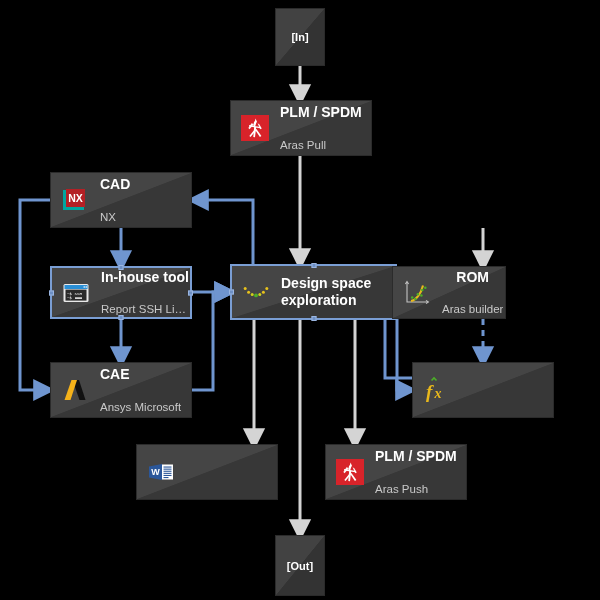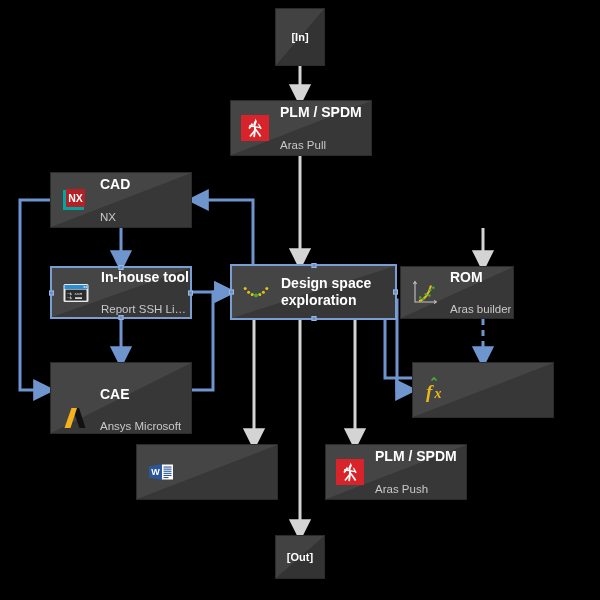--- a/index.html
+++ b/index.html
@@ -222,21 +222,21 @@
     <span class="node-text">
       <span class="node-title">In-house tool</span>
       <span class="node-sub">Report SSH Li…</span>
     </span>
     <i class="handle h-t"></i>
     <i class="handle h-b"></i>
     <i class="handle h-l"></i>
     <i class="handle h-r"></i>
   </div>
 
-  <div class="node" id="node-cae" style="left: 50px; top: 362px; width: 142px; height: 72px; align-items: flex-end;">
+  <div class="node" id="node-cae" style="left: 50px; top: 362px; width: 142px; height: 56px;">
     <span class="node-icon">
       <svg viewBox="0 0 30 30" width="30" height="30">
         <path d="M12.5 5 L19 5 L25.5 25 L19.5 25 Z" fill="#111111"></path>
         <path d="M11.5 5 L17 5 L10.5 25 L4.5 25 Z" fill="#f5b21a"></path>
       </svg>
     </span>
     <span class="node-text">
       <span class="node-title">CAE</span>
       <span class="node-sub">Ansys Microsoft</span>
     </span>
@@ -259,21 +259,21 @@
       <span class="node-title">Design space</span>
       <span class="node-title">exploration</span>
     </span>
     <i class="handle h-t"></i>
     <i class="handle h-b"></i>
     <i class="handle h-l"></i>
     <i class="handle h-r"></i>
   </div>
 
 
-  <div class="node" id="node-rom" style="left: 400px; top: 266px; width: 114px; height: 53px;">
+  <div class="node" id="node-rom" style="left: 392px; top: 266px; width: 114px; height: 53px; text-align: center;">
     <span class="node-icon">
       <svg viewBox="0 0 30 30" width="30" height="30">
         <g stroke="#c3c3c3" stroke-width="1.1" fill="none">
           <path d="M5,4 L5,24 L26,24"></path>
           <path d="M3.4,6 L5,3.6 L6.6,6"></path>
           <path d="M24,22.4 L26.4,24 L24,25.6"></path>
         </g>
         <path d="M9,23 C14,22 19,16 21,7.5" stroke="#e8b81c" stroke-width="2.1" fill="none"></path>
         <g fill="#4caf27">
           <circle cx="10.2" cy="19.4" r="1.25"></circle>
@@ -334,17 +334,17 @@
           <path d="M17.6 10.2 L19.3 11.2 L21.8 15.4 L20.2 16.2 Z" opacity="0.95"></path>
         </g>
       </svg>
     </span>
     <span class="node-text">
       <span class="node-title">PLM / SPDM</span>
       <span class="node-sub">Aras Push</span>
     </span>
   </div>
 
-  <div class="node terminal" id="node-out" style="left: 275px; top: 535px; width: 50px; height: 44px;">
+  <div class="node terminal" id="node-out" style="left: 275px; top: 535px; width: 50px; height: 61px;">
     <span class="terminal-label">[Out]</span>
   </div>
 
 </div>
 
 </body></html>

